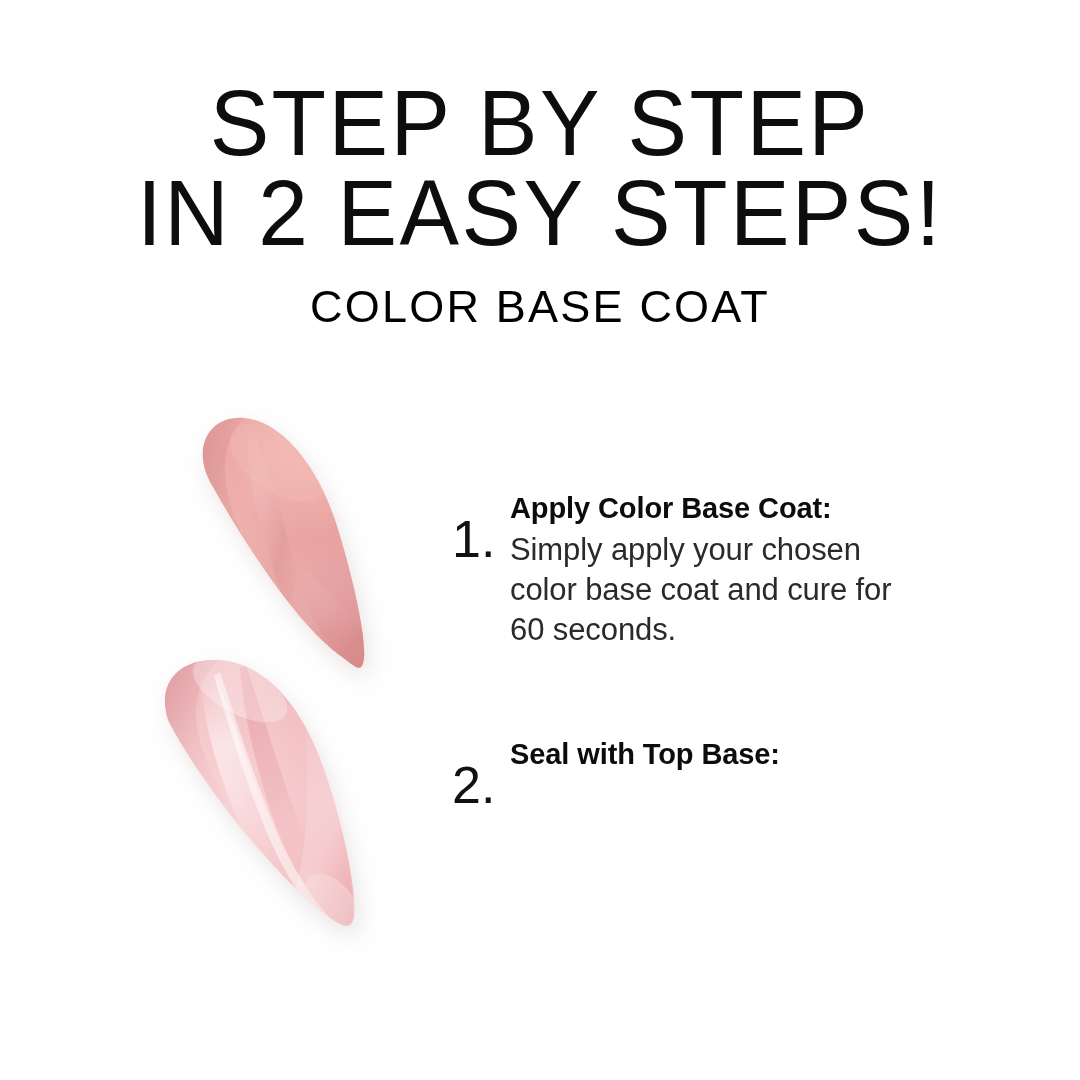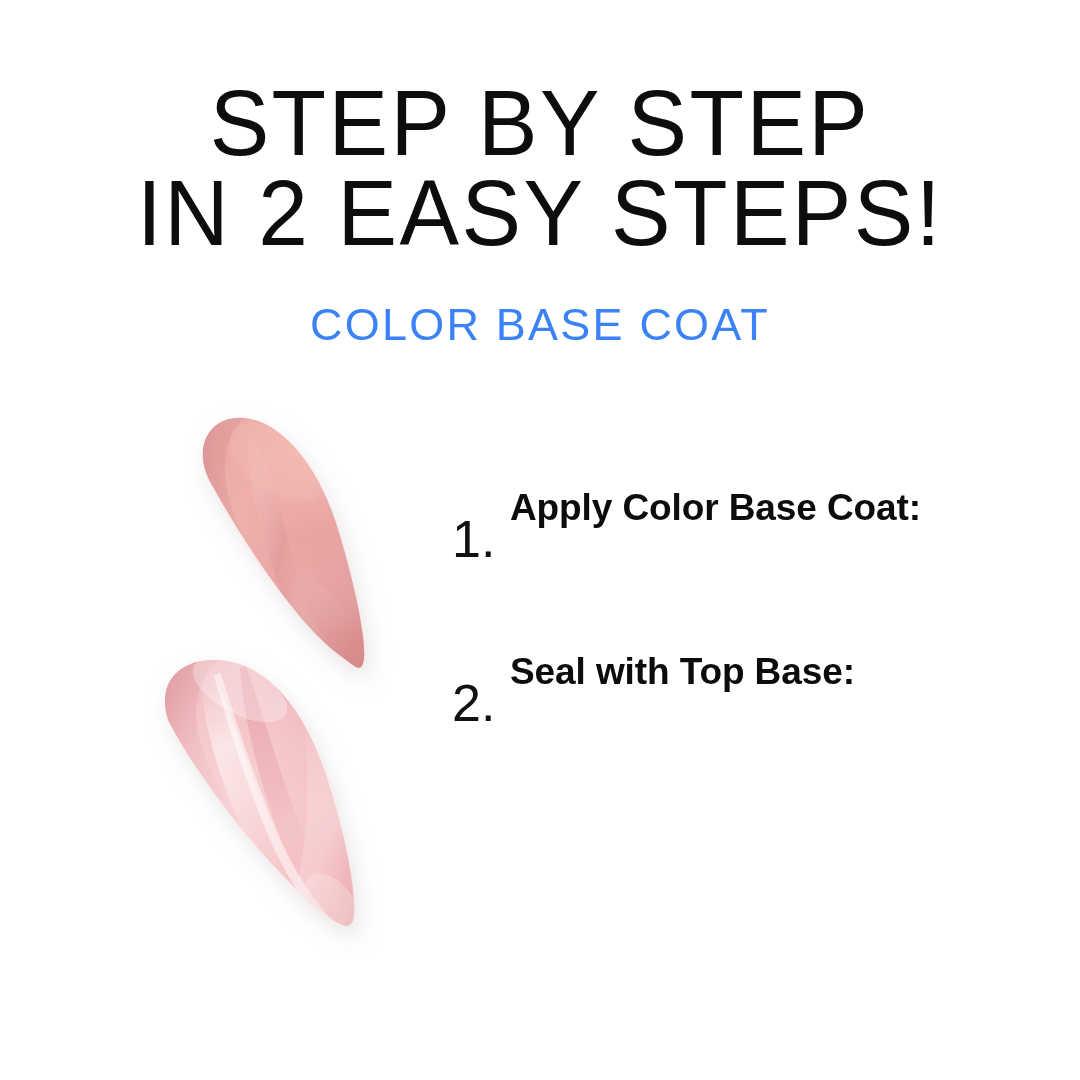--- a/index.html
+++ b/index.html
@@ -36,27 +36,27 @@
     font-family: "Liberation Sans", sans-serif;
     font-weight: 300;
     font-size: 92px;
     line-height: 90px;
     letter-spacing: 2.5px;
     color: #0d0d0d;
     white-space: nowrap;
     transform: scaleX(0.97);
   }
   .subtitle {
-    margin-top: 42px;
+    margin-top: 24px;
     font-family: "Liberation Sans", sans-serif;
     font-weight: 300;
     font-size: 45px;
     line-height: 50px;
     letter-spacing: 2.2px;
-    color: #3b82f6;
+    color: #000000;
     white-space: nowrap;
   }
 
   
   .nails {
     position: absolute;
     left: 150px;
     top: 390px;
     width: 300px;
     height: 570px;
@@ -93,21 +93,21 @@
     padding-top: 22px;
     letter-spacing: 0px;
   }
   .step-body {
     flex: 1 1 auto;
     padding-left: 2px;
   }
   .step-title {
     font-family: "Liberation Sans", sans-serif;
     font-weight: 700;
-    font-size: 37px;
+    font-size: 29px;
     line-height: 40px;
     color: #0c0c0c;
     letter-spacing: -0.1px;
     margin-bottom: 2px;
   }
   .step-desc {
     font-family: "Liberation Sans", sans-serif;
     font-weight: 300;
     font-size: 31px;
     line-height: 40px;
@@ -256,20 +256,23 @@
       </g>
     </svg>
   </div>
 
   <div class="steps">
 
     <div class="step">
       <div class="step-number">1.</div>
       <div class="step-body">
         <div class="step-title">Apply Color Base Coat:</div>
+        <div class="step-desc">Simply apply your chosen
+color base coat and cure for
+60 seconds.</div>
       </div>
     </div>
 
     <div class="step">
       <div class="step-number">2.</div>
       <div class="step-body">
         <div class="step-title">Seal with Top Base:</div>
       </div>
     </div>
 

